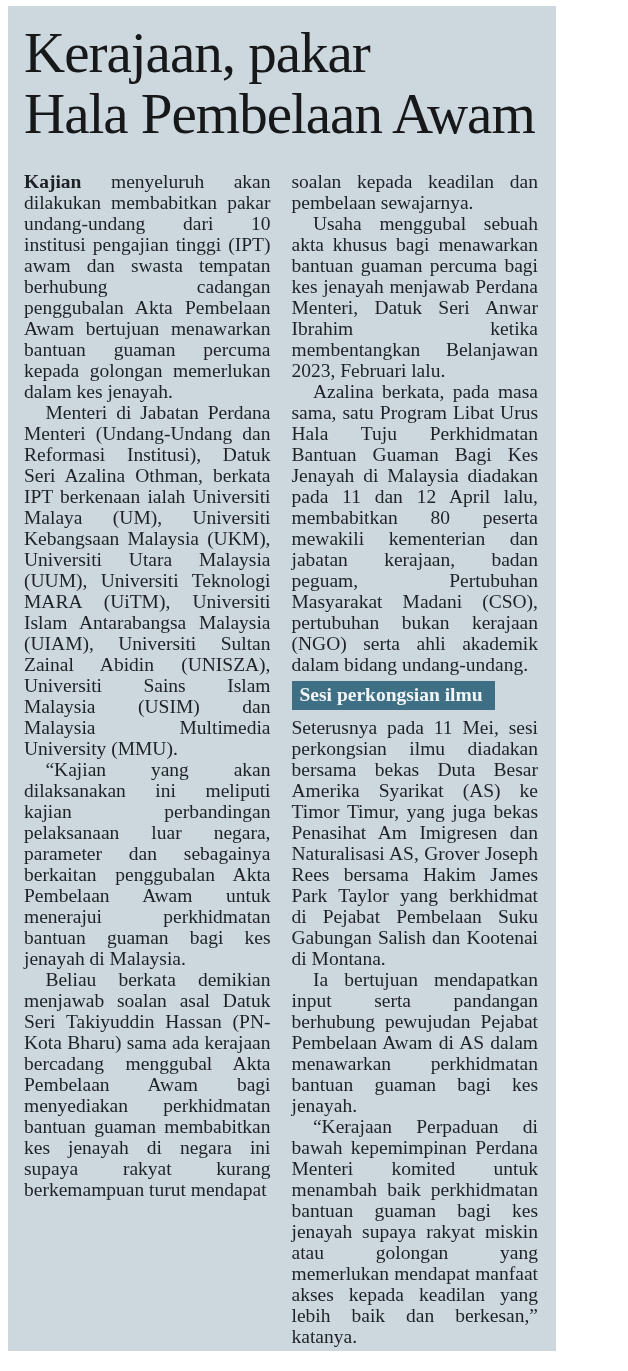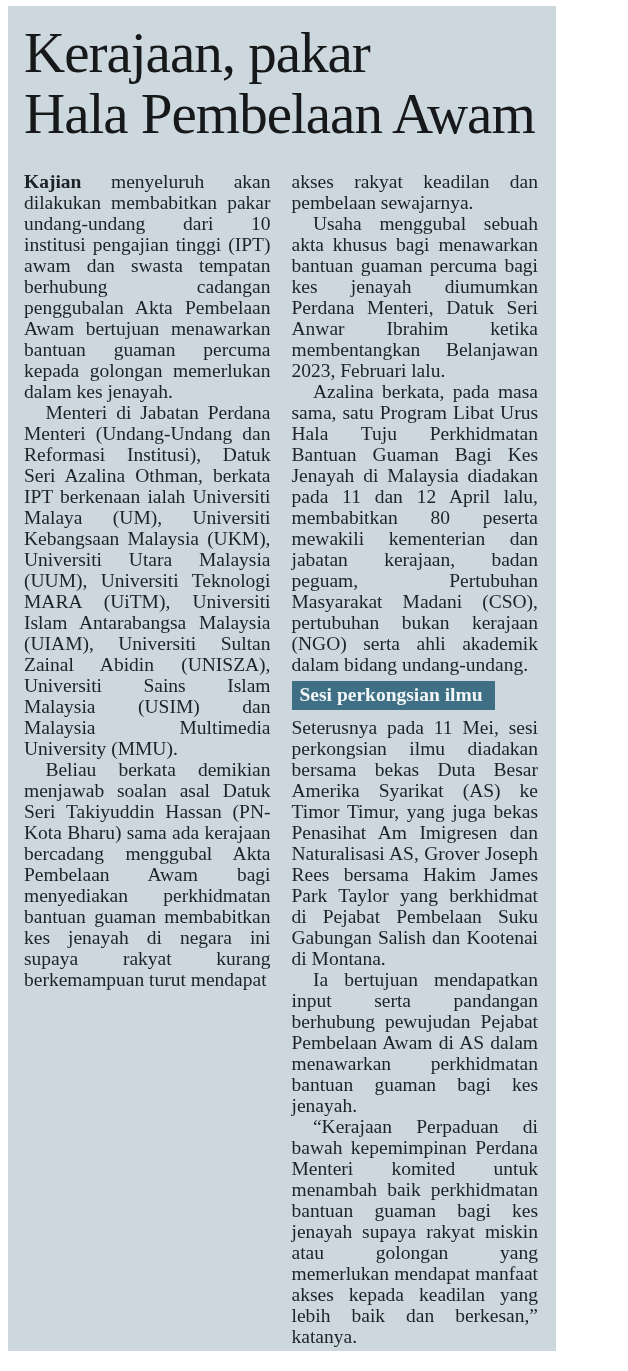--- a/index.html
+++ b/index.html
@@ -73,26 +73,27 @@
     <h1 class="headline">
       <div>Kerajaan, pakar</div>
       <div>Hala Pembelaan Awam</div>
     </h1>
 
     <div class="body-cols">
 
       <div class="col">
         <p class="para no-indent"><span class="lead-word">Kajian</span><span> menyeluruh akan dilakukan membabitkan pakar undang-undang dari 10 institusi pengajian tinggi (IPT) awam dan swasta tempatan berhubung cadangan penggubalan Akta Pembelaan Awam bertujuan menawarkan bantuan guaman percuma kepada golongan memerlukan dalam kes jenayah.</span></p>
         <p class="para">Menteri di Jabatan Perdana Menteri (Undang-Undang dan Reformasi Institusi), Datuk Seri Azalina Othman, berkata IPT berkenaan ialah Universiti Malaya (UM), Universiti Kebangsaan Malaysia (UKM), Universiti Utara Malaysia (UUM), Universiti Teknologi MARA (UiTM), Universiti Islam Antarabangsa Malaysia (UIAM), Universiti Sultan Zainal Abidin (UNISZA), Universiti Sains Islam Malaysia (USIM) dan Malaysia Multimedia University (MMU).</p>
+        <p class="para">“Kajian yang akan dilaksanakan ini meliputi kajian perbandingan pelaksanaan luar negara, parameter dan sebagainya berkaitan penggubalan Akta Pembelaan Awam untuk menerajui perkhidmatan bantuan guaman bagi kes jenayah di Malaysia.</p>
         <p class="para">Beliau berkata demikian menjawab soalan asal Datuk Seri Takiyuddin Hassan (PN-Kota Bharu) sama ada kerajaan bercadang menggubal Akta Pembelaan Awam bagi menyediakan perkhidmatan bantuan guaman membabitkan kes jenayah di negara ini supaya rakyat kurang berkemampuan turut mendapat</p>
       </div>
 
       <div class="col">
-        <p class="para no-indent">akses rakyat keadilan dan pembelaan sewajarnya.</p>
-        <p class="para">Usaha menggubal sebuah akta khusus bagi menawarkan bantuan guaman percuma bagi kes jenayah diumumkan Perdana Menteri, Datuk Seri Anwar Ibrahim ketika membentangkan Belanjawan 2023, Februari lalu.</p>
+        <p class="para no-indent">soalan kepada keadilan dan pembelaan sewajarnya.</p>
+        <p class="para">Usaha menggubal sebuah akta khusus bagi menawarkan bantuan guaman percuma bagi kes jenayah menjawab Perdana Menteri, Datuk Seri Anwar Ibrahim ketika membentangkan Belanjawan 2023, Februari lalu.</p>
         <p class="para">Azalina berkata, pada masa sama, satu Program Libat Urus Hala Tuju Perkhidmatan Bantuan Guaman Bagi Kes Jenayah di Malaysia diadakan pada 11 dan 12 April lalu, membabitkan 80 peserta mewakili kementerian dan jabatan kerajaan, badan peguam, Pertubuhan Masyarakat Madani (CSO), pertubuhan bukan kerajaan (NGO) serta ahli akademik dalam bidang undang-undang.</p>
 
         <div class="subheading-bar"><span>Sesi perkongsian ilmu</span></div>
 
         <p class="para no-indent">Seterusnya pada 11 Mei, sesi perkongsian ilmu diadakan bersama bekas Duta Besar Amerika Syarikat (AS) ke Timor Timur, yang juga bekas Penasihat Am Imigresen dan Naturalisasi AS, Grover Joseph Rees bersama Hakim James Park Taylor yang berkhidmat di Pejabat Pembelaan Suku Gabungan Salish dan Kootenai di Montana.</p>
         <p class="para">Ia bertujuan mendapatkan input serta pandangan berhubung pewujudan Pejabat Pembelaan Awam di AS dalam menawarkan perkhidmatan bantuan guaman bagi kes jenayah.</p>
         <p class="para">“Kerajaan Perpaduan di bawah kepemimpinan Perdana Menteri komited untuk menambah baik perkhidmatan bantuan guaman bagi kes jenayah supaya rakyat miskin atau golongan yang memerlukan mendapat manfaat akses kepada keadilan yang lebih baik dan berkesan,” katanya.</p>
       </div>
 
     </div>

